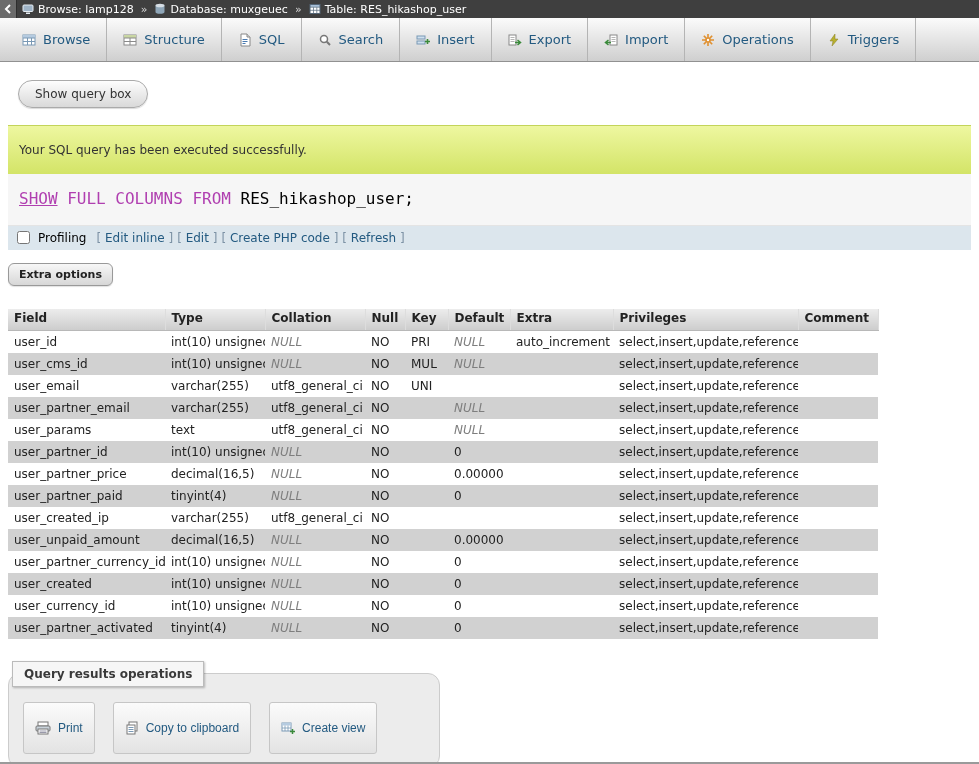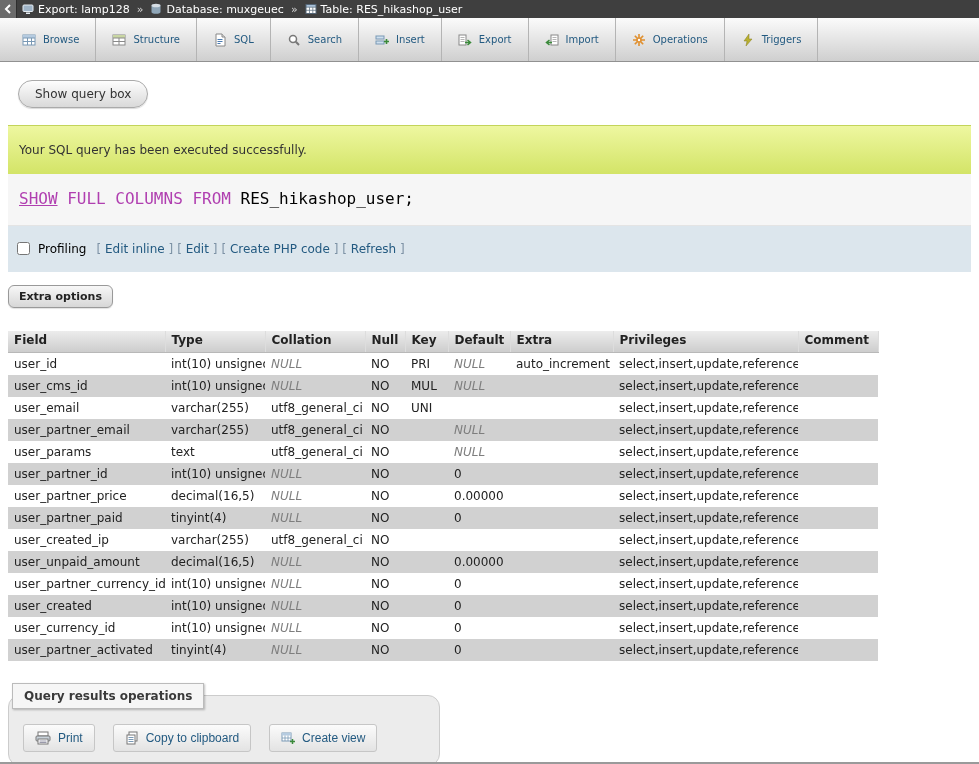--- a/index.html
+++ b/index.html
@@ -27,21 +27,21 @@
   .sep { color: #d8d8d8; margin: 0 2px; }
   
   .tabbar {
     height: 44px; background: linear-gradient(#fbfbfb, #cfcfcf);
     border-bottom: 1px solid #919191;
     display: flex; align-items: stretch; padding-left: 6px;
   }
   .tab {
     display: flex; align-items: center; gap: 7px;
     padding: 0 16px; border-right: 1px solid #b4b4b4;
-    color: var(--accent, #235a81); cursor: pointer; font-size: 10px;
+    color: var(--accent, #235a81); cursor: pointer; font-size: 13px;
   }
   .tab-icon { display: flex; }
   .content { padding: 0 8px; }
   
   .pill-btn {
     margin: 18px 0 0 10px; padding: 6px 16px;
     border: 1px solid #aaa; border-radius: 14px;
     background: linear-gradient(#fdfdfd, #d9d9d9);
     font: 12px "DejaVu Sans", sans-serif; color: #333;
     box-shadow: 0 1px 1px rgba(0,0,0,.15); cursor: pointer;
@@ -57,21 +57,21 @@
     background: #f6f6f6; padding: 15px 11px 17px;
     font-family: "DejaVu Sans Mono", "Liberation Mono", monospace;
     font-size: 16px; color: #000; white-space: pre-wrap;
     border-bottom: 1px solid #e4e4e4;
   }
   .kw { color: var(--sql-keyword, #b03fb0); }
   .kw-link { text-decoration: underline; cursor: pointer; }
   
   .profiling {
     background: var(--profiling-bg, #dce6ed);
-    padding: 16px 9px; display: flex; align-items: flex-start; gap: 6px;
+    padding: 5px 9px; display: flex; align-items: flex-start; gap: 6px;
   }
   .profiling input { margin: 0 2px 0 0; }
   .plabel { color: #000; }
   .bracket { color: #7d92a5; }
   .plink { color: var(--accent, #235a81); text-decoration: none; cursor: pointer; }
   .plink-wrap { margin-left: 4px; white-space: pre; }
   
   .extra-btn {
     margin-top: 13px; padding: 4px 10px;
     border: 1px solid #999; border-radius: 6px;
@@ -101,21 +101,21 @@
   }
   .ops-legend {
     position: absolute; top: -13px; left: 3px;
     background: #f6f6f6; border: 1px solid #bbb;
     padding: 5px 11px; font-weight: bold; color: #3a3a3a;
     box-shadow: 1px 1px 2px rgba(0,0,0,.25);
   }
   .ops-buttons { display: flex; gap: 18px; }
   .op-btn {
     display: inline-flex; align-items: flex-end; gap: 7px;
-    padding: 6px 11px; border: 1px solid #c6c6c6; border-radius: 3px;
+    padding: 18px 11px; border: 1px solid #c6c6c6; border-radius: 3px;
     background: linear-gradient(#fbfbfb, #e3e3e3);
     color: var(--accent, #235a81); font-size: 12px; cursor: pointer;
   }
   .bottom-divider { margin: 22px 0 0; border: none; border-top: 1px solid #bfbfbf; }
 </style>
 </head>
 <body>
 
 <div class="app">
 
@@ -125,21 +125,21 @@
           <path d="M7 1 L3 5 L7 9" stroke="#fff" stroke-width="2" fill="none"></path>
         </svg>
       </span>
     <span class="crumb-group">
       <span class="crumb-icon">
           <svg width="12" height="12" viewBox="0 0 12 12">
             <rect x="1" y="2" width="10" height="6.5" rx="1" fill="#9fb4c7" stroke="#e6edf3"></rect>
             <rect x="4" y="9.5" width="4" height="1.5" fill="#e6edf3"></rect>
           </svg>
         </span>
-      <a class="crumb-link">Export: lamp128</a>
+      <a class="crumb-link">Browse: lamp128</a>
     </span>
     <span class="sep">»</span>
     <span class="crumb-group">
       <span class="crumb-icon">
           <svg width="12" height="12" viewBox="0 0 12 12">
             <path d="M1.5 2.5 v6.5 a4.5 1.8 0 0 0 9 0 v-6.5" fill="#8fa6b8"></path>
             <ellipse cx="6" cy="2.5" rx="4.5" ry="1.8" fill="#d6dee5"></ellipse>
           </svg>
         </span>
       <a class="crumb-link">Database: muxgeuec</a>

